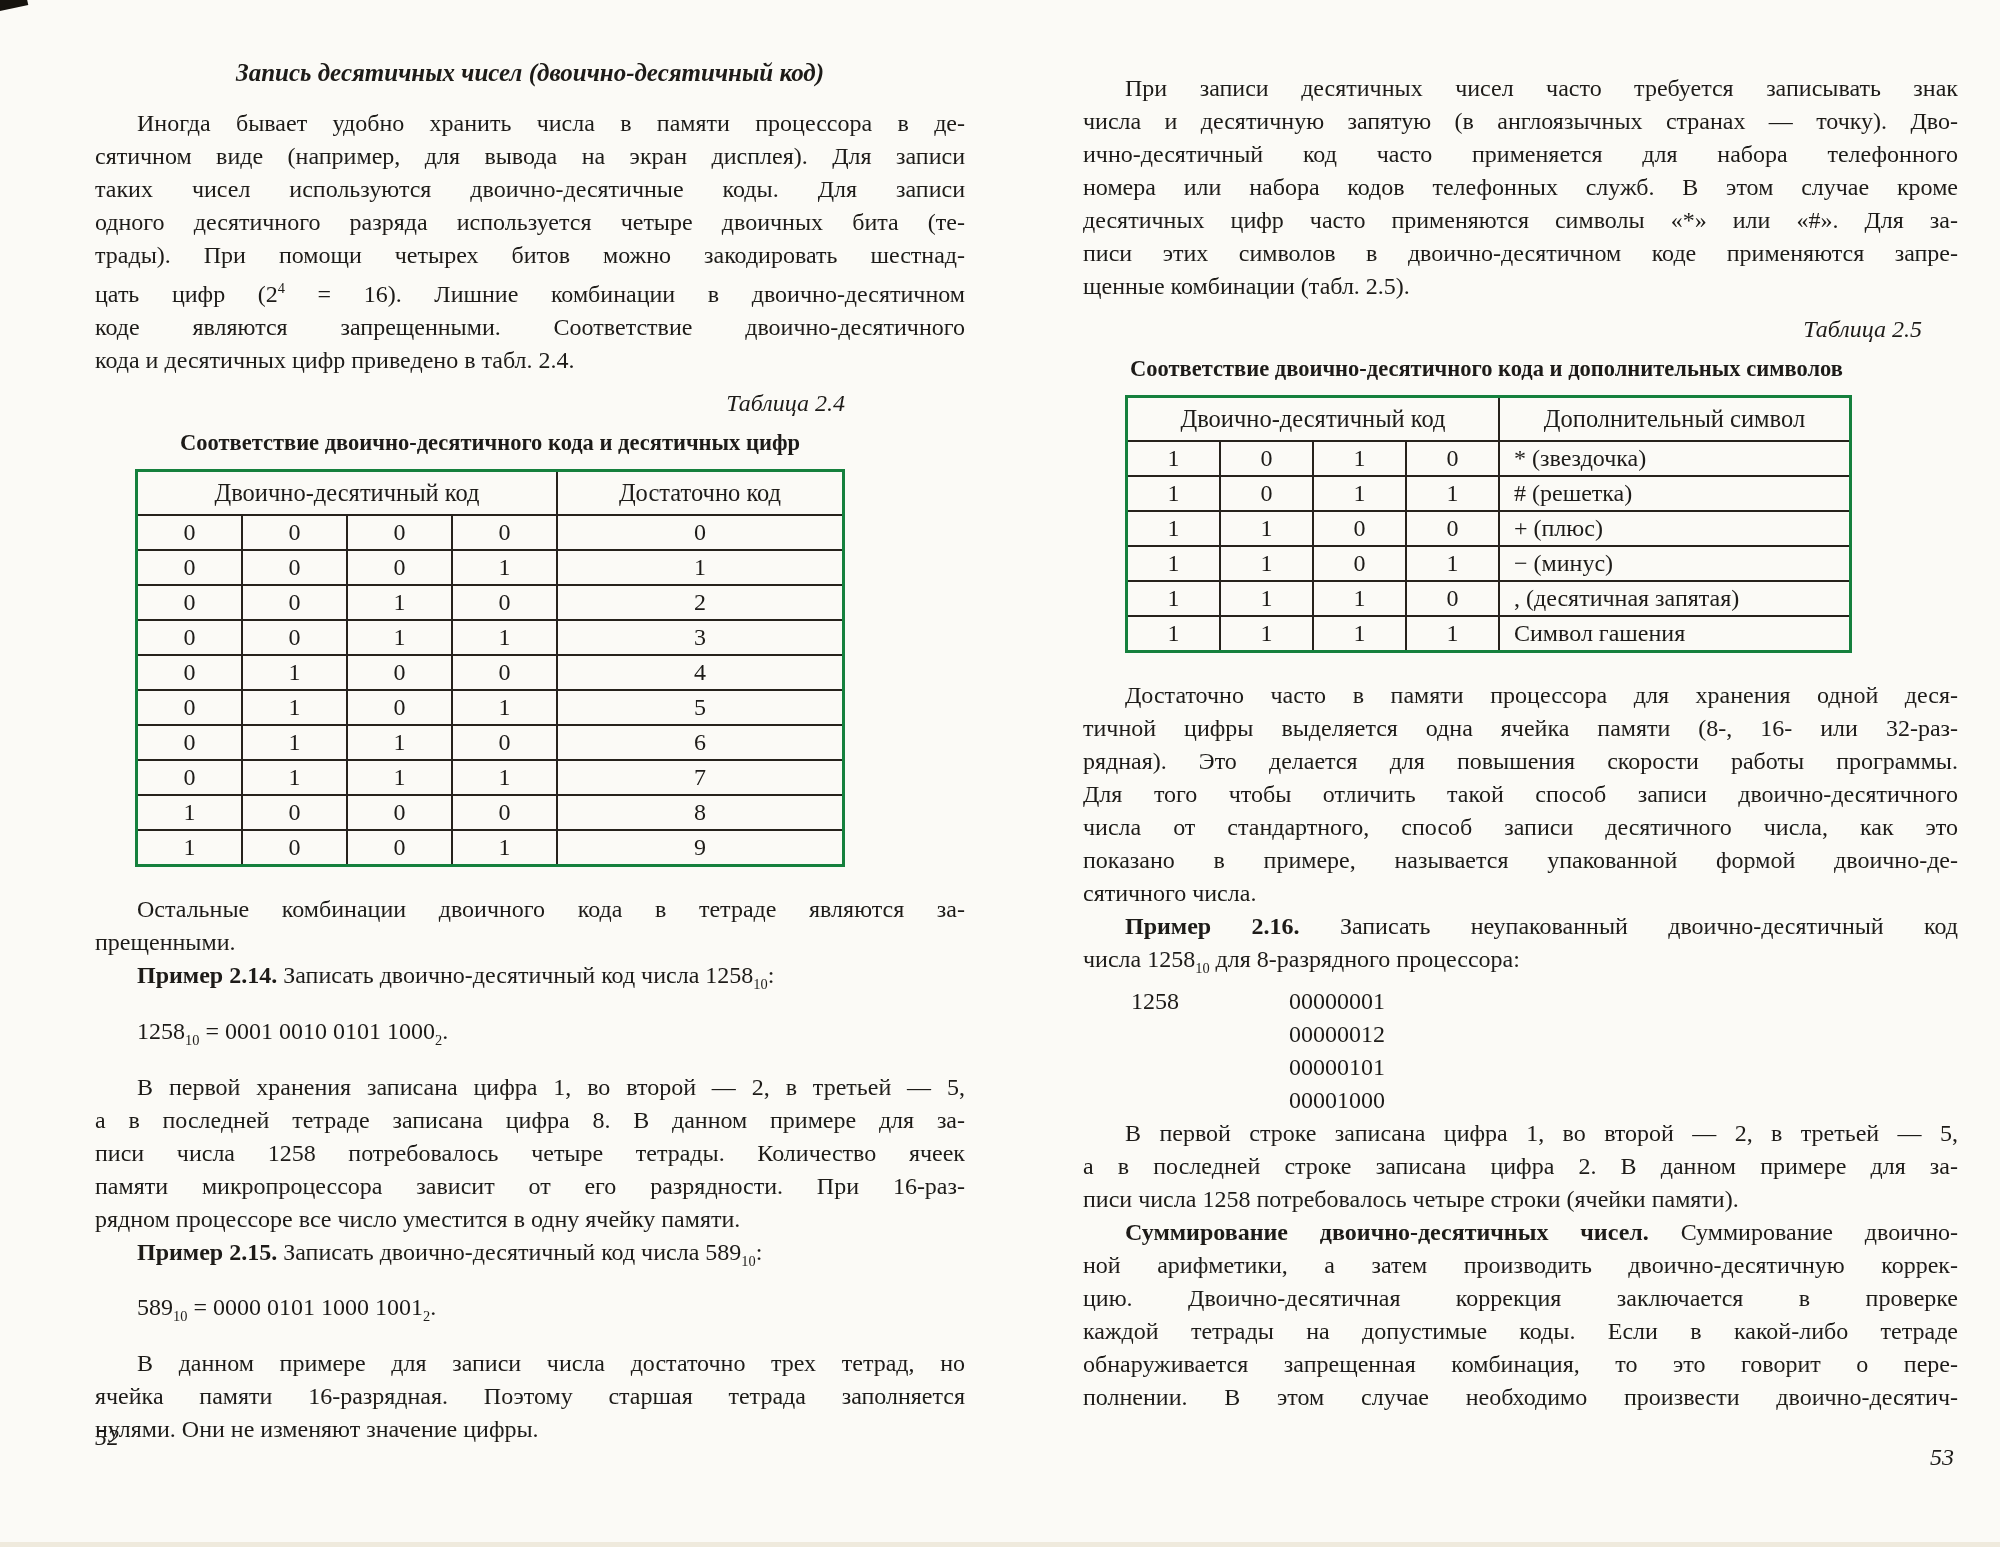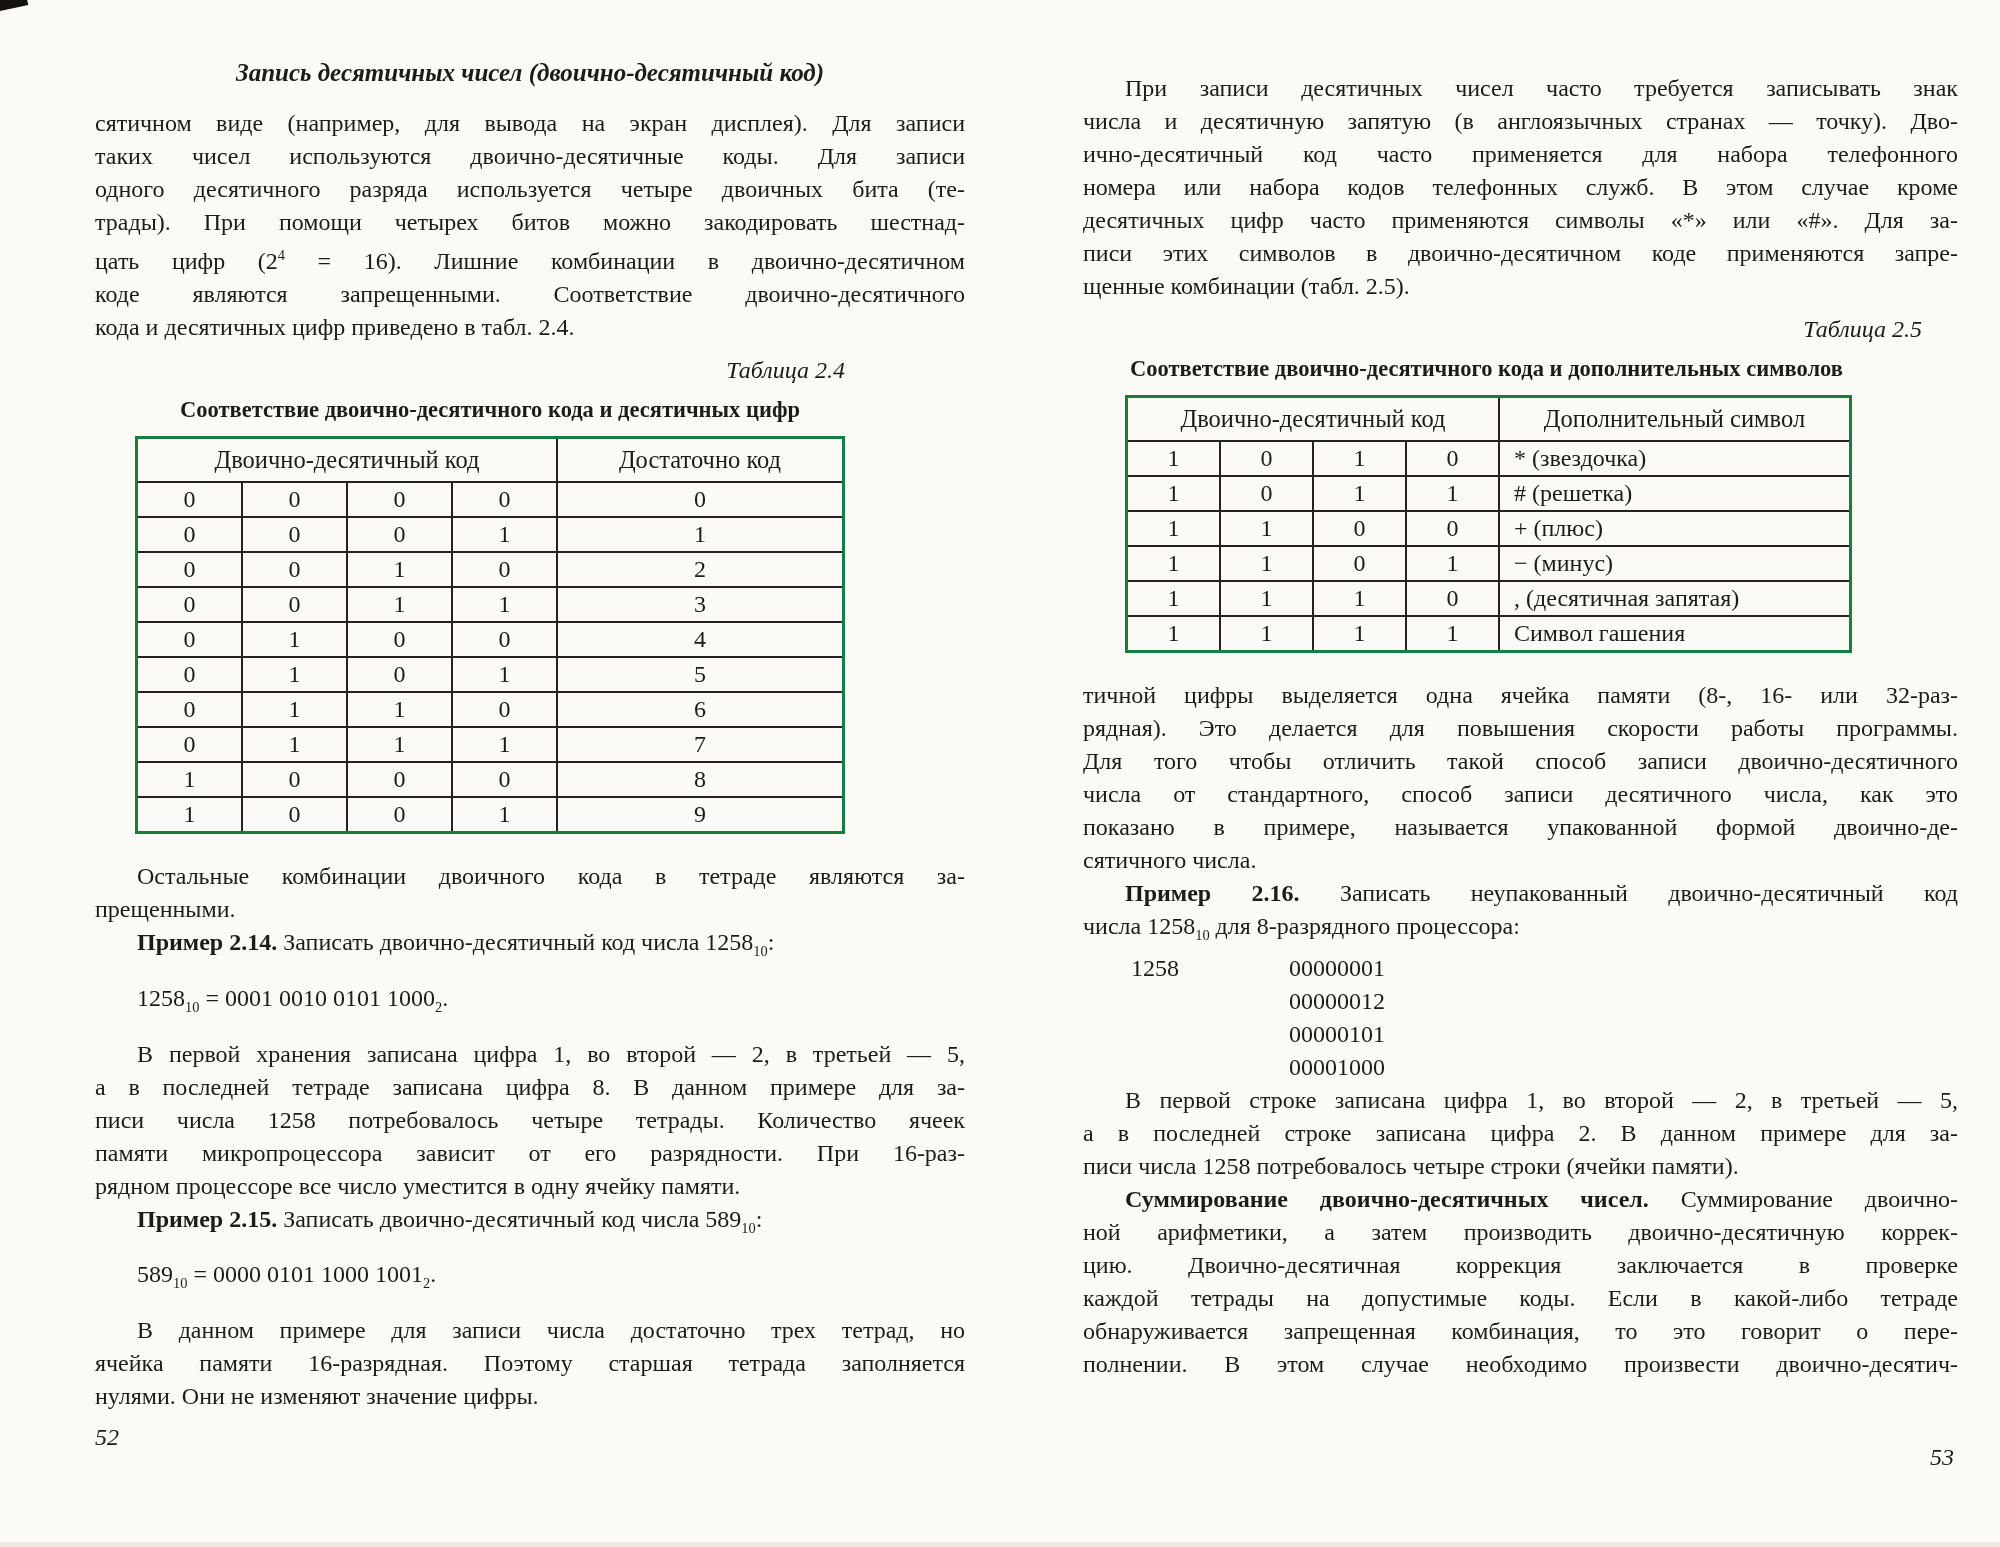--- a/index.html
+++ b/index.html
@@ -56,20 +56,21 @@
 </style>
 </head>
 <body>
 
 <div class="spread">
 
   <section class="page left">
     <h1 class="heading">Запись десятичных чисел (двоично-десятичный код)</h1>
 
     <div class="para">
+        <div class="ln indent">Иногда бывает удобно хранить числа в памяти процессора в де-</div>
         <div class="ln">сятичном виде (например, для вывода на экран дисплея). Для записи</div>
         <div class="ln">таких чисел используются двоично-десятичные коды. Для записи</div>
         <div class="ln">одного десятичного разряда используется четыре двоичных бита (те-</div>
         <div class="ln">трады). При помощи четырех битов можно закодировать шестнад-</div>
         <div class="ln">цать цифр (2<sup>4</sup> = 16). Лишние комбинации в двоично-десятичном</div>
         <div class="ln">коде являются запрещенными. Соответствие двоично-десятичного</div>
         <div class="ln last">кода и десятичных цифр приведено в табл. 2.4.</div>
       </div>
 
     <div class="tlabel">Таблица 2.4</div>
@@ -243,20 +244,21 @@
             <td class="bit">1</td>
             <td class="bit">1</td>
             <td class="bit">1</td>
             <td class="bit">1</td>
             <td class="val">Символ гашения</td>
           </tr>
         </tbody>
       </table>
 
     <div class="para mt26">
+        <div class="ln indent">Достаточно часто в памяти процессора для хранения одной деся-</div>
         <div class="ln">тичной цифры выделяется одна ячейка памяти (8-, 16- или 32-раз-</div>
         <div class="ln">рядная). Это делается для повышения скорости работы программы.</div>
         <div class="ln">Для того чтобы отличить такой способ записи двоично-десятичного</div>
         <div class="ln">числа от стандартного, способ записи десятичного числа, как это</div>
         <div class="ln">показано в примере, называется упакованной формой двоично-де-</div>
         <div class="ln last">сятичного числа.</div>
       </div>
     <div class="para">
         <div class="ln indent"><b>Пример 2.16.</b> Записать неупакованный двоично-десятичный код</div>
         <div class="ln last">числа 1258<sub>10</sub> для 8-разрядного процессора:</div>

